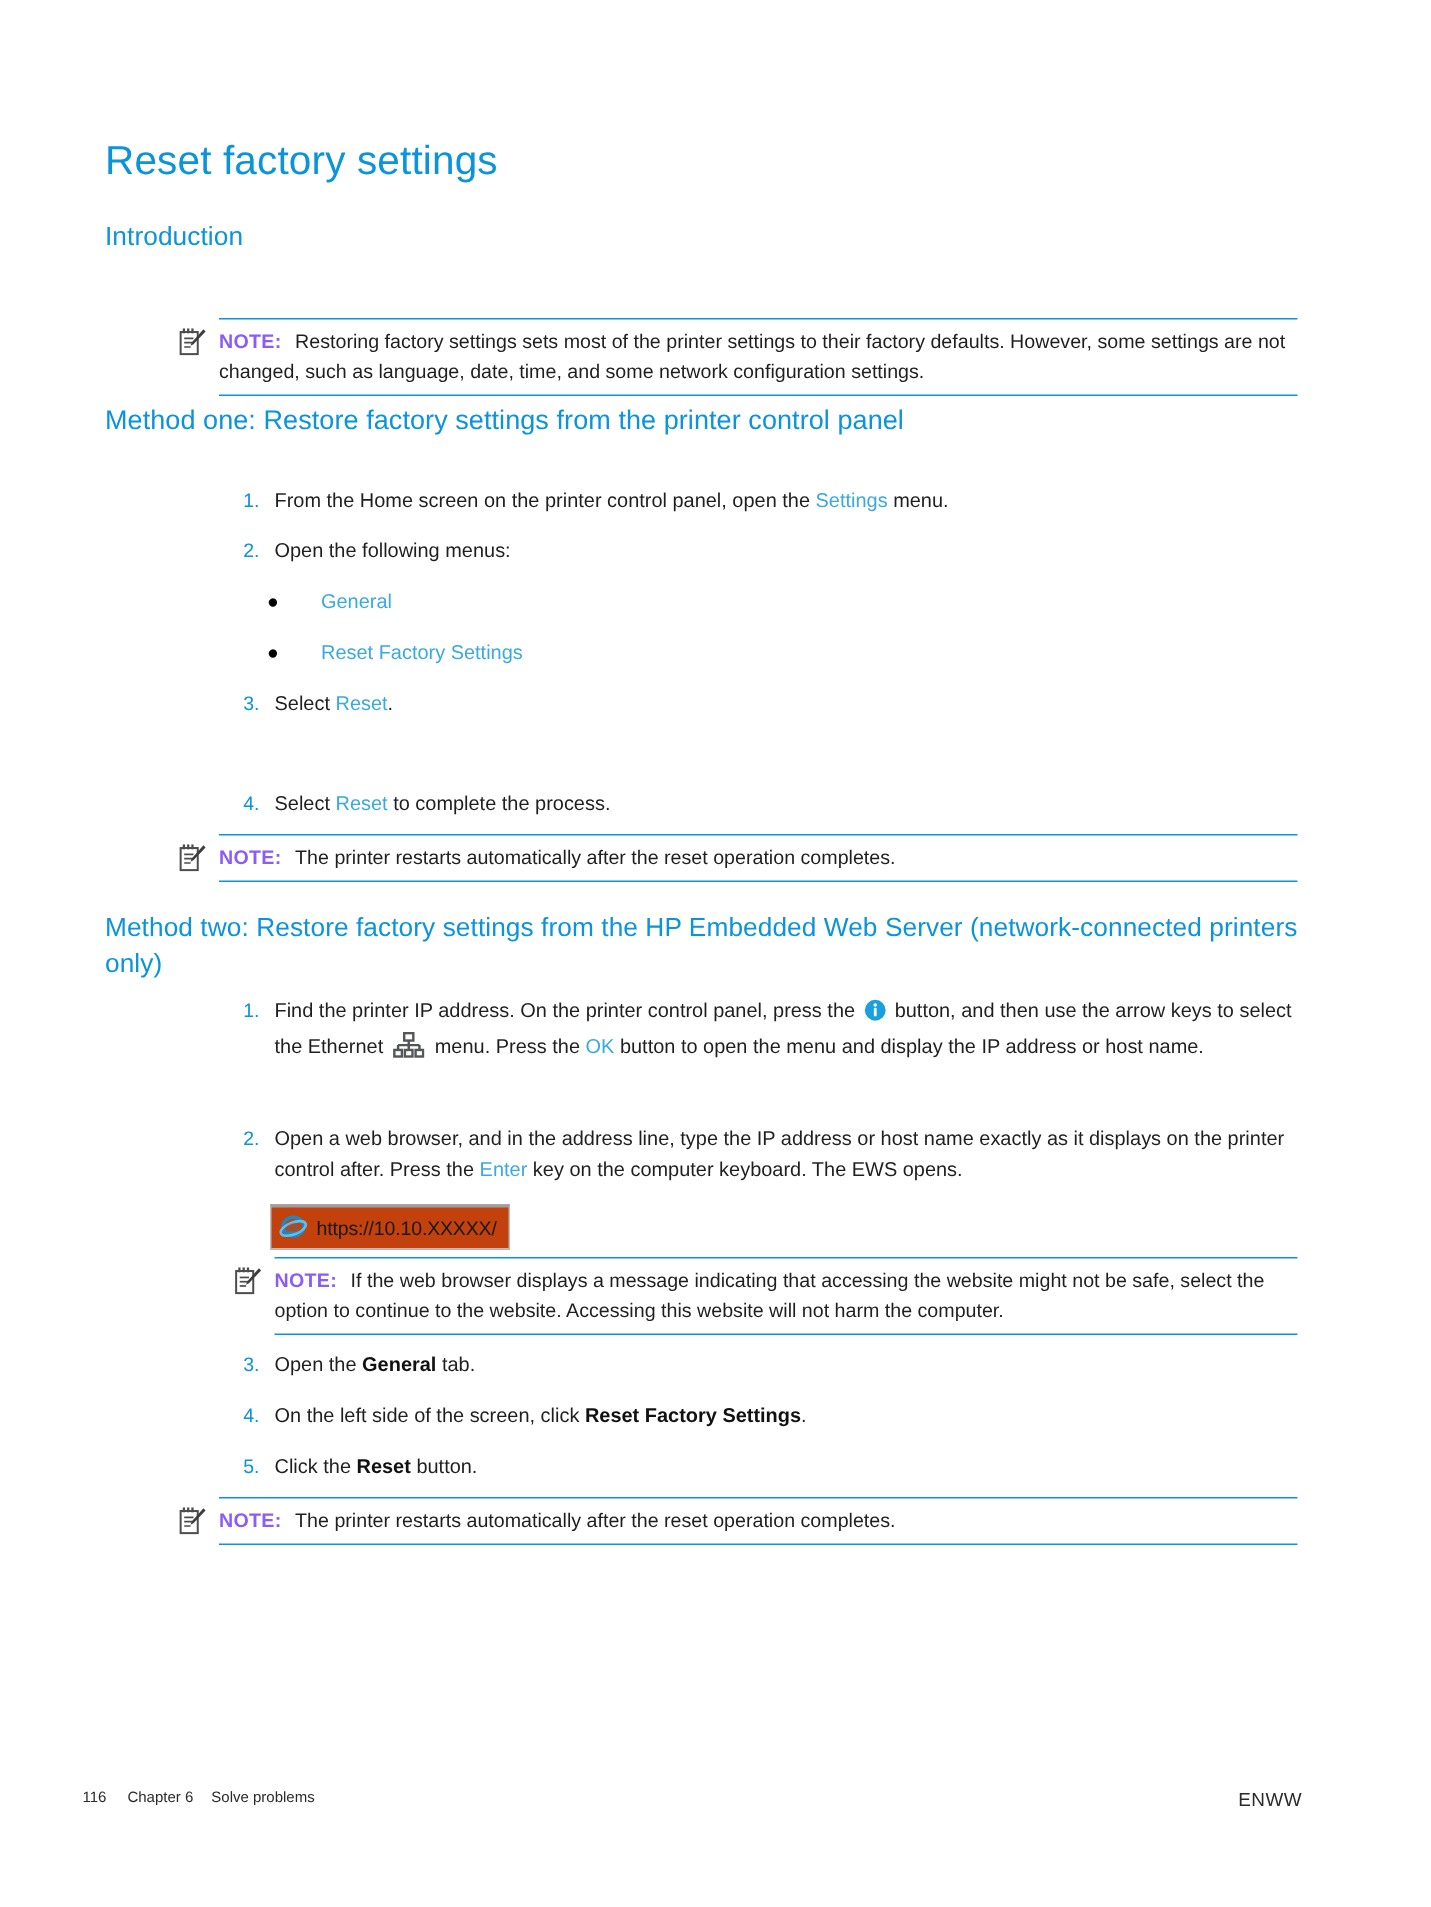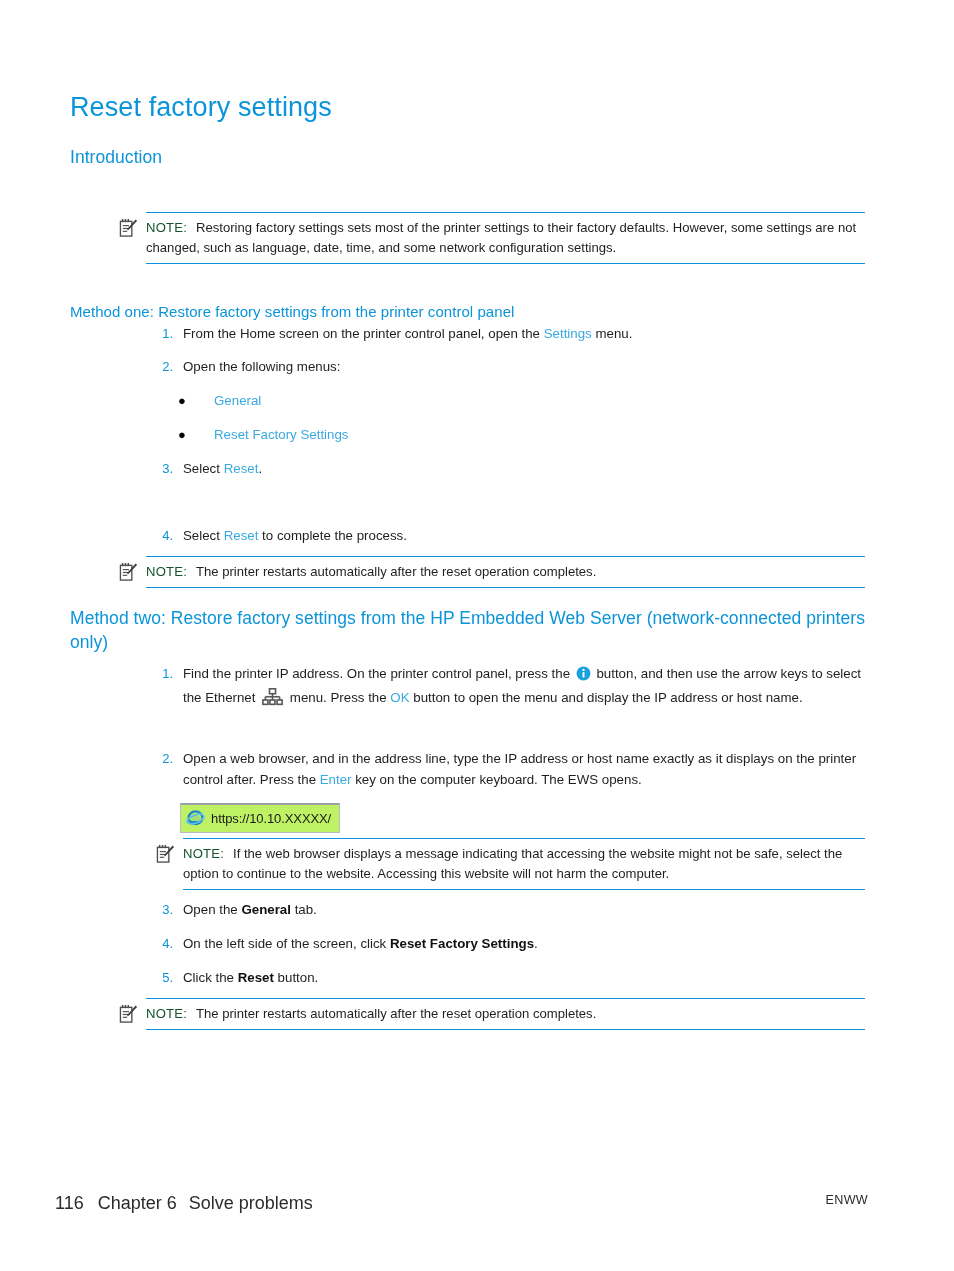--- a/index.html
+++ b/index.html
@@ -35,22 +35,22 @@
   .h2 {
     position: absolute;
     left: 70px;
     font-size: 17.5px;
     font-weight: 400;
     color: #0B94D9;
     letter-spacing: 0.05px;
   }
   .h2.intro { top: 147px; text-align: center; }
   .h2.m-one {
-    top: 303px;
-    font-size: 15px;
+    top: 270px;
+    font-size: 18px;
     white-space: nowrap;
   }
   .h2.m-two {
     top: 606px;
     width: 800px;
     line-height: 24px;
   }
 
   
   .body-text {
@@ -126,22 +126,22 @@
   .note .note-inner {
     position: relative;
     padding: 6px 0 6px 27px;
   }
   .note .note-body {
     font-size: 13.1px;
     line-height: 20px;
     color: #1f1f1f;
   }
   .note .note-label {
-    color: #14532d;
-    font-weight: 400;
+    color: #8b5cf6;
+    font-weight: 700;
     letter-spacing: 0.2px;
     margin-right: 9px;
   }
   .note-icon {
     position: absolute;
     left: 0px;
     top: 6px;
     width: 19px;
     height: 20px;
   }
@@ -162,21 +162,21 @@
     margin: 0 3px;
   }
 
   
   .addrfig {
     position: absolute;
     left: 180px;
     top: 803px;
     width: 160px;
     height: 30px;
-    background: #bef264;
+    background: #c2410c;
     border: 1px solid #b9bcc0;
     border-top: 2px solid #9aa0a6;
     box-sizing: border-box;
     display: flex;
     align-items: center;
     padding-left: 5px;
   }
   .addrfig .ie {
     width: 19px;
     height: 19px;
@@ -189,21 +189,21 @@
     color: #1a1a1a;
     letter-spacing: -0.1px;
     white-space: nowrap;
   }
 
   
   .footer-left {
     position: absolute;
     left: 55px;
     top: 1193px;
-    font-size: 18px;
+    font-size: 10px;
     color: #2b2b2b;
   }
   .footer-left .pg { margin-right: 14px; }
   .footer-left .ch { margin-right: 12px; }
   .footer-right {
     position: absolute;
     right: 86px;
     top: 1193px;
     font-size: 12.6px;
     color: #2b2b2b;

